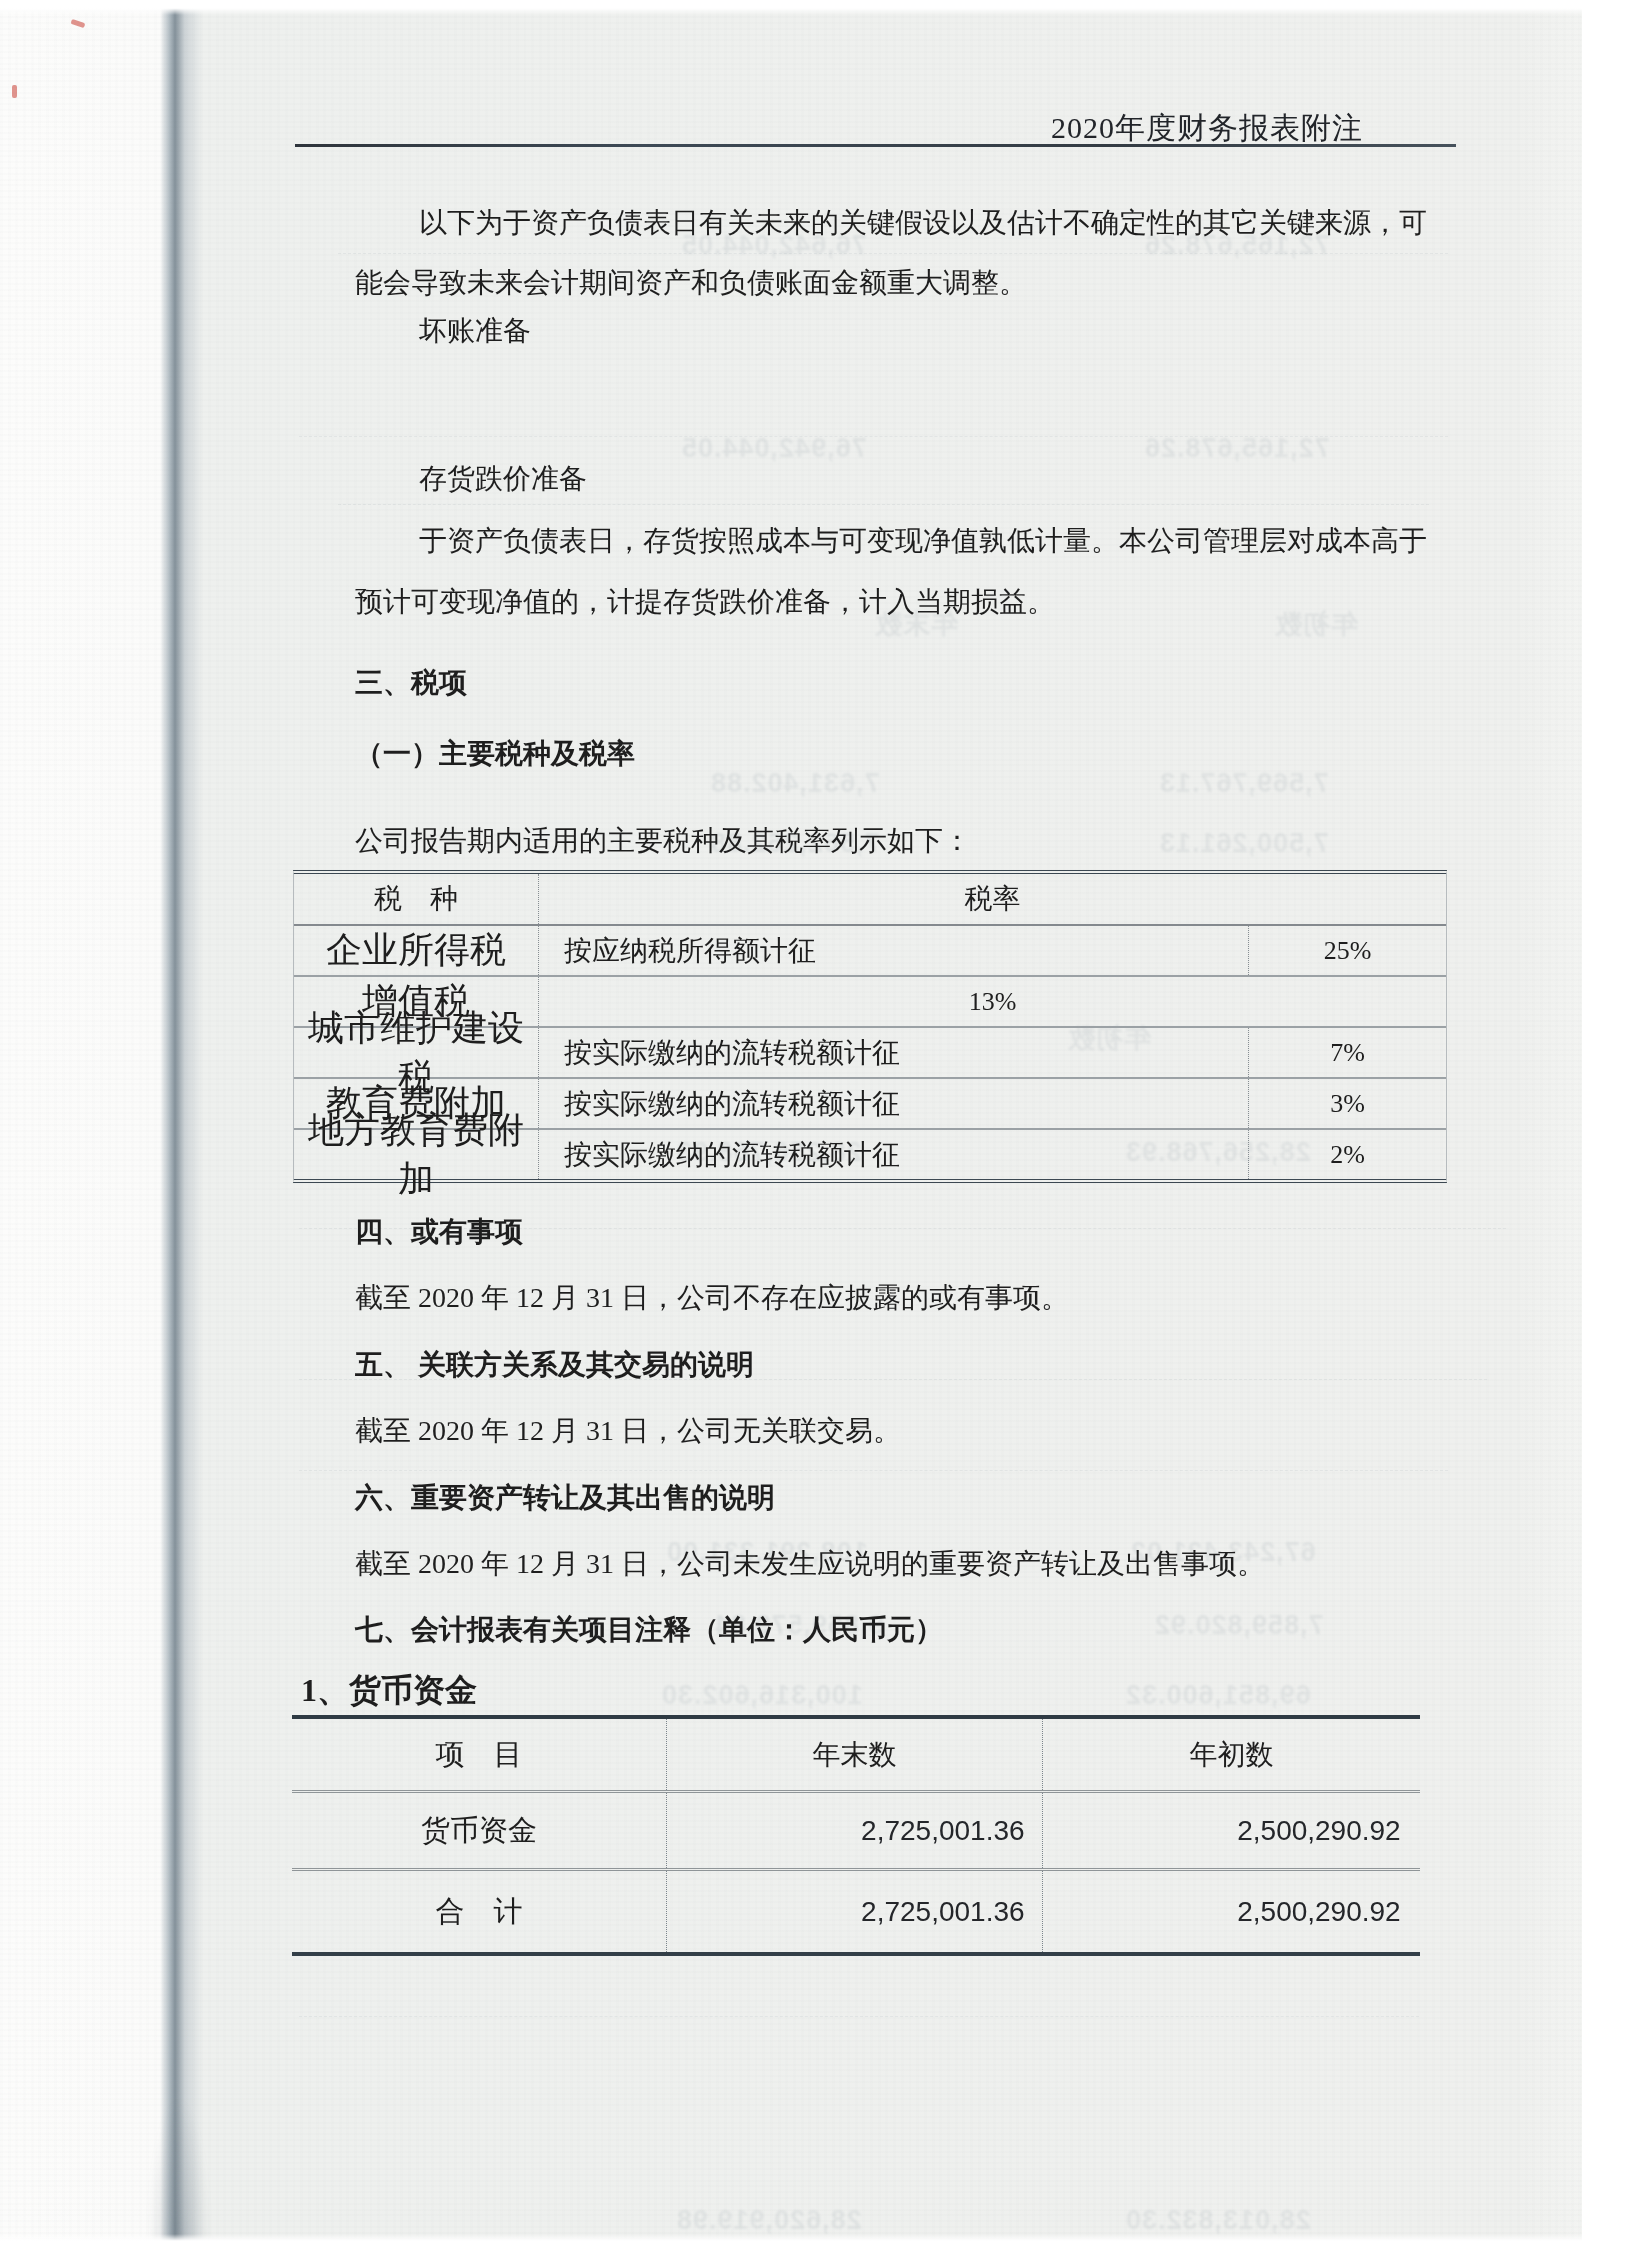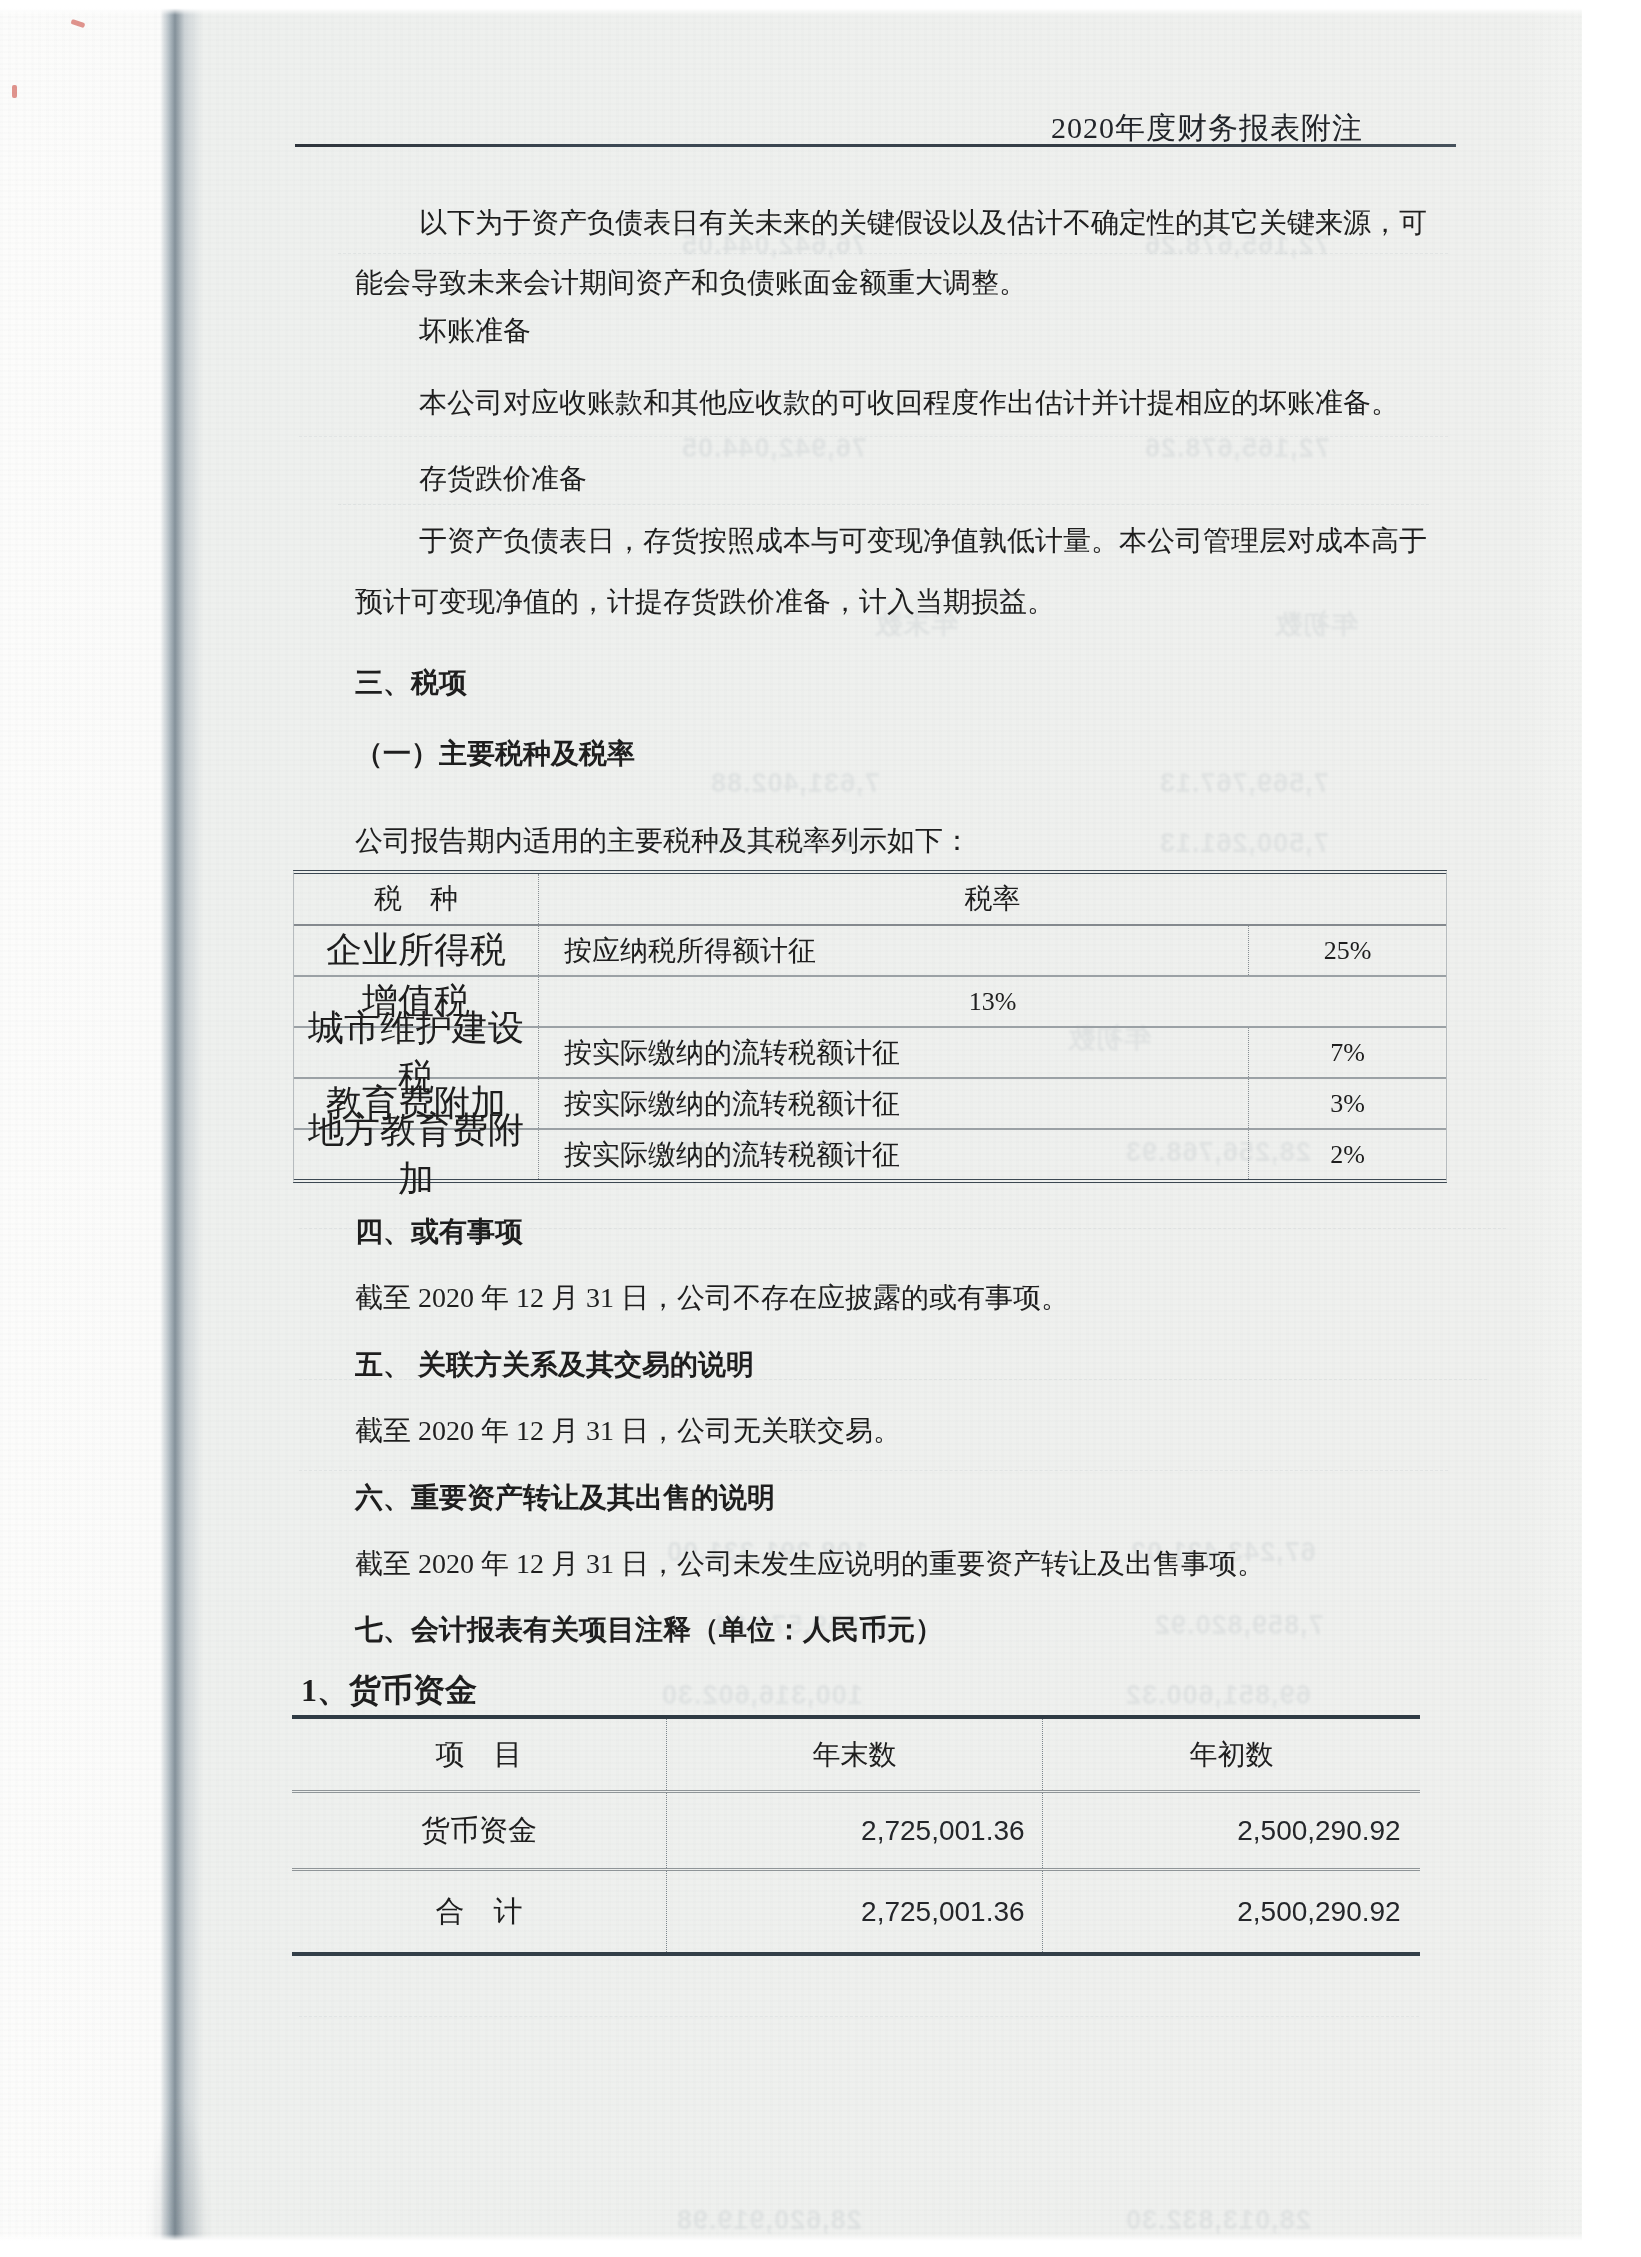--- a/index.html
+++ b/index.html
@@ -94,21 +94,20 @@
     </div>
 
   <div class="content-layer">
 
     <div class="hdr-title">2020年度财务报表附注</div>
     <div class="hdr-rule"></div>
 
     <div class="txt" style="left:355px;top:266px;">能会导致未来会计期间资产和负债账面金额重大调整。</div>
     <div class="txt" style="left:419px;top:206px;">以下为于资产负债表日有关未来的关键假设以及估计不确定性的其它关键来源，可</div>
     <div class="txt" style="left:419px;top:314px;">坏账准备</div>
-    <div class="txt" style="left:419px;top:386px;">本公司对应收账款和其他应收款的可收回程度作出估计并计提相应的坏账准备。</div>
     <div class="txt" style="left:419px;top:462px;">存货跌价准备</div>
     <div class="txt" style="left:419px;top:524px;">于资产负债表日，存货按照成本与可变现净值孰低计量。本公司管理层对成本高于</div>
     <div class="txt" style="left:355px;top:585px;">预计可变现净值的，计提存货跌价准备，计入当期损益。</div>
 
     <div class="txt bold" style="left:355px;top:666px;">三、税项</div>
     <div class="txt bold" style="left:355px;top:737px;">（一）主要税种及税率</div>
     <div class="txt" style="left:355px;top:824px;">公司报告期内适用的主要税种及其税率列示如下：</div>
 
     <div class="t1">
       <div class="trow thead">

